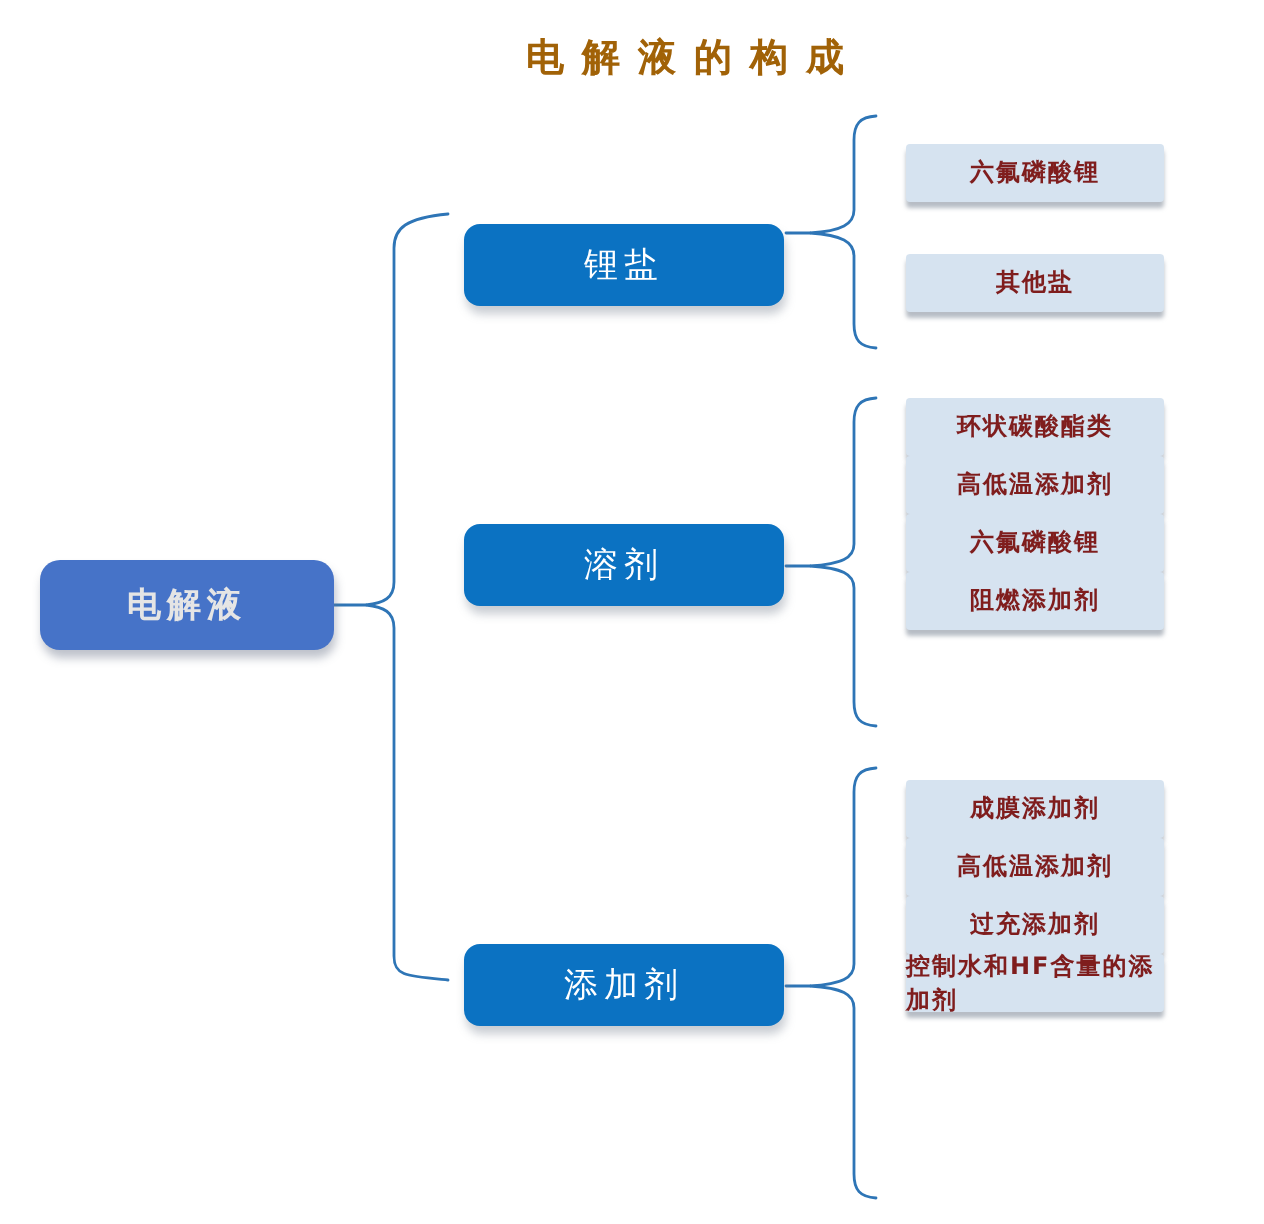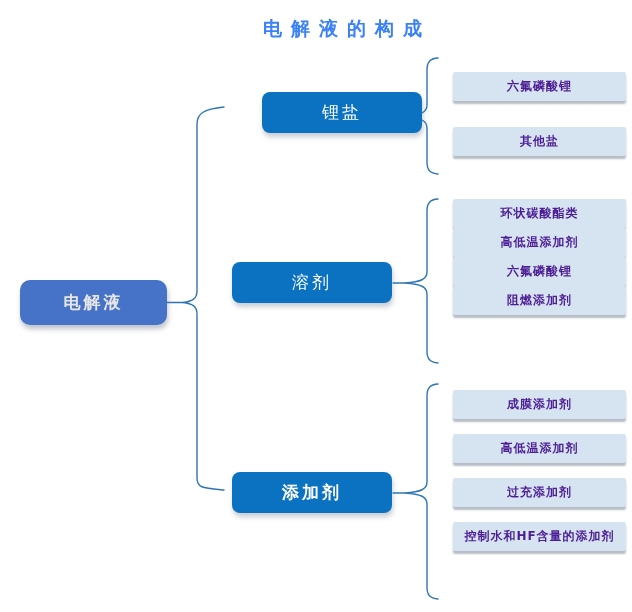--- a/index.html
+++ b/index.html
@@ -2,49 +2,49 @@
 <html style="--root: #4673C8; --branch: #0B72C2; --leaf: #D6E3F0; --connector: #2E75B6;"><head>
 <meta charset="utf-8">
 <style>
   html,body{margin:0;padding:0;background:#fff;}
   .canvas{
     position:relative;width:632px;height:612px;background:#ffffff;overflow:hidden;
     font-family:"DejaVu Sans","Liberation Sans",sans-serif;
   }
   .title{
     position:absolute;top:16px;left:62px;right:0;text-align:center;
-    font-size:19px;font-weight:bold;color:#3b82f6;letter-spacing:9px;
+    font-size:19px;font-weight:bold;color:#a16207;letter-spacing:9px;
   }
   .connectors{position:absolute;left:0;top:0;width:632px;height:612px;}
   .connectors path{fill:none;stroke:var(--connector,#2E75B6);stroke-width:1.4;stroke-linecap:round;}
   .node{
     position:absolute;display:flex;align-items:center;justify-content:center;
     box-sizing:border-box;
   }
   .node-root{
     left:20px;top:280px;width:147px;height:45px;border-radius:10px;
     background:var(--root,#4673C8);color:#e5e5e5;font-size:17px;font-weight:bold;
     letter-spacing:3px;box-shadow:1px 4px 5px rgba(110,120,140,.45);
   }
   .node-branch{
     left:232px;width:160px;height:41px;border-radius:8px;
     background:var(--branch,#0B72C2);color:#fff;font-size:17px;
     letter-spacing:3px;box-shadow:1px 4px 5px rgba(120,130,145,.40);
   }
-  .branch-0{top:92px;margin-left:30px;}
+  .branch-0{top:112px;}
   .branch-1{top:262px;}
-  .branch-2{top:472px;font-weight:bold;}
+  .branch-2{top:472px;}
   .leaf-group{position:absolute;left:453px;width:157px;display:flex;flex-direction:column;}
   .group-0{top:72px;gap:26px;}
   .group-1{top:199px;}
-  .group-2{top:390px;gap:15px;}
+  .group-2{top:390px;}
   .node-leaf{
-    position:relative;width:173px;height:29px;border-radius:2px;
+    position:relative;width:129px;height:29px;border-radius:2px;
     display:flex;align-items:center;justify-content:center;
-    background:var(--leaf,#D6E3F0);color:#4c1d95;font-size:12px;font-weight:600;
+    background:var(--leaf,#D6E3F0);color:#7f1d1d;font-size:12px;font-weight:600;
     letter-spacing:1px;box-shadow:0 3px 2px rgba(135,145,158,.60);
   }
 </style>
 </head>
 <body>
 
 <div class="canvas">
 
   <div class="title">电解液的构成</div>
 

